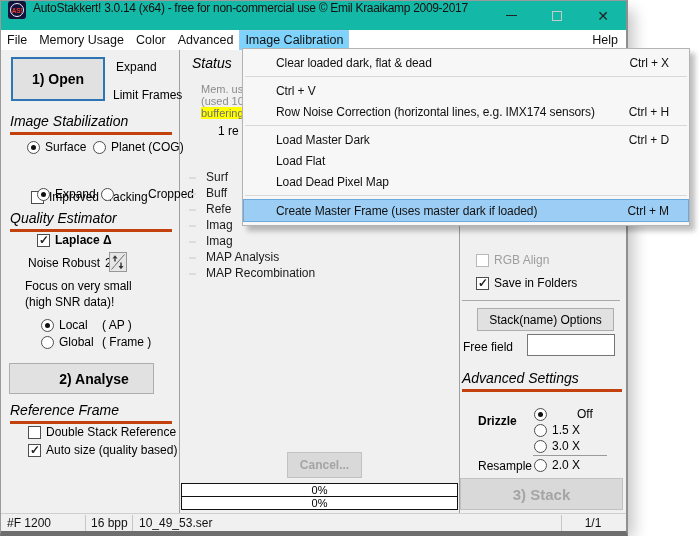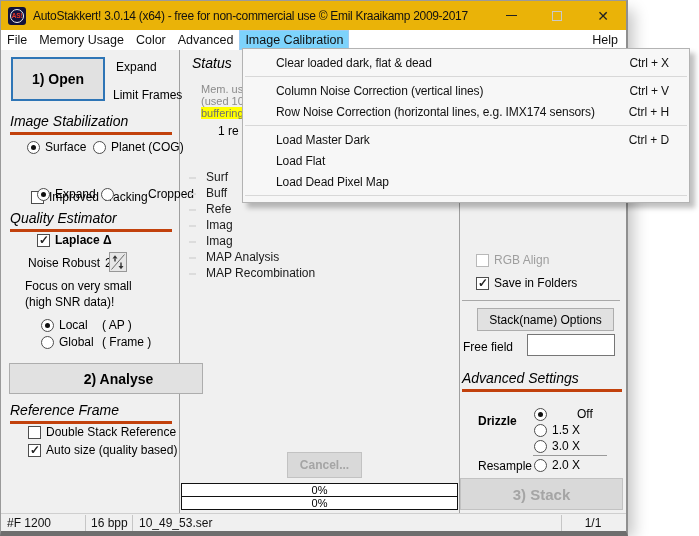--- a/index.html
+++ b/index.html
@@ -4,22 +4,22 @@
 <style>
   * { margin:0; padding:0; box-sizing:border-box; }
   body { font-family:"Liberation Sans", sans-serif; background:#fff; }
   #stage { position:relative; width:699px; height:536px; background:#fff; overflow:hidden; }
 
   
   .window{ position:absolute; left:0; top:0; width:628px; height:536px;
     border:1px solid #9a9a9a; border-right:2px solid #8f8f8f; border-bottom:5px solid #6e6e6e;
     background:#f0f0f0; box-shadow:10px 6px 14px -4px rgba(0,0,0,0.22); }
 
-  .titlebar{ position:absolute; left:0; top:0; width:100%; height:29px; background:#eab308;
-    display:flex; align-items:center; }
+  .titlebar{ position:absolute; left:0; top:0; width:100%; height:29px; background:#14b8a6;
+    display:flex; }
   .appicon{ width:18px; height:18px; margin-left:7px; background:#12123c; border-radius:3px;
     position:relative; flex:0 0 auto; }
   .appicon .ring{ position:absolute; left:2px; top:2px; width:14px; height:14px; border:1.4px solid #efefef;
     border-radius:50%; display:flex; align-items:center; justify-content:center; }
   .appicon .ring span{ color:#e8392a; font-size:6.5px; font-weight:bold; letter-spacing:-0.3px; }
   .title-text{ margin-left:7px; font-size:12px; letter-spacing:-0.3px; color:#111; white-space:nowrap; }
   .caption-btns{ position:absolute; right:0; top:0; height:29px; display:flex; }
   .caption-btns .cbtn{ width:46px; height:29px; display:flex; align-items:center; justify-content:center; }
   .glyph-min{ width:11px; height:1px; background:#222; }
   .glyph-max{ width:10px; height:10px; border:1px solid #c9c9c9; }
@@ -174,21 +174,21 @@
       <span class="radio sel"></span>
       <span style="display:inline-block; width:38px;">Local</span>
       <span>( AP )</span>
     </div>
     <div class="row" style="left:40px; top:334px;">
       <span class="radio"></span>
       <span style="display:inline-block; width:38px;">Global</span>
       <span>( Frame )</span>
     </div>
 
-    <div class="btn bold abs" style="left:8px; top:362px; width:194px; height:31px;padding-left:25px;">2) Analyse</div>
+    <div class="btn bold abs" style="left:8px; top:362px; width:145px; height:31px;padding-left:25px;">2) Analyse</div>
 
     <div class="section-head abs" style="left:9px; top:401px; width:162px;">Reference Frame</div>
 
     <div class="row" style="left:27px; top:424px;">
       <span class="cb"></span>
       <span>Double Stack Reference</span>
     </div>
     <div class="row" style="left:27px; top:442px;">
       <span class="cb checked"></span>
       <span>Auto size (quality based)</span>
@@ -274,36 +274,39 @@
     </div>
   </div>
 
   <div class="dropdown">
     <div class="dd-item">
       <span class="lbl">Clear loaded dark, flat &amp; dead</span>
       <span class="sc">Ctrl + X</span>
     </div>
     <div class="dd-sep"></div>
     <div class="dd-item">
-      <span class="lbl">Column Noise Correction (vertical lines)</span>
       <span class="sc">Ctrl + V</span>
     </div>
     <div class="dd-item">
       <span class="lbl">Row Noise Correction (horizontal lines, e.g. IMX174 sensors)</span>
       <span class="sc">Ctrl + H</span>
     </div>
     <div class="dd-sep"></div>
     <div class="dd-item">
       <span class="lbl">Load Master Dark</span>
       <span class="sc">Ctrl + D</span>
     </div>
     <div class="dd-item">
       <span class="lbl">Load Flat</span>
       <span class="sc"></span>
     </div>
     <div class="dd-item">
       <span class="lbl">Load Dead Pixel Map</span>
       <span class="sc"></span>
     </div>
     <div class="dd-sep"></div>
+    <div class="dd-item hl">
+      <span class="lbl">Create Master Frame (uses master dark if loaded)</span>
+      <span class="sc">Ctrl + M</span>
+    </div>
   </div>
 
 </div>
 
 </body></html>

